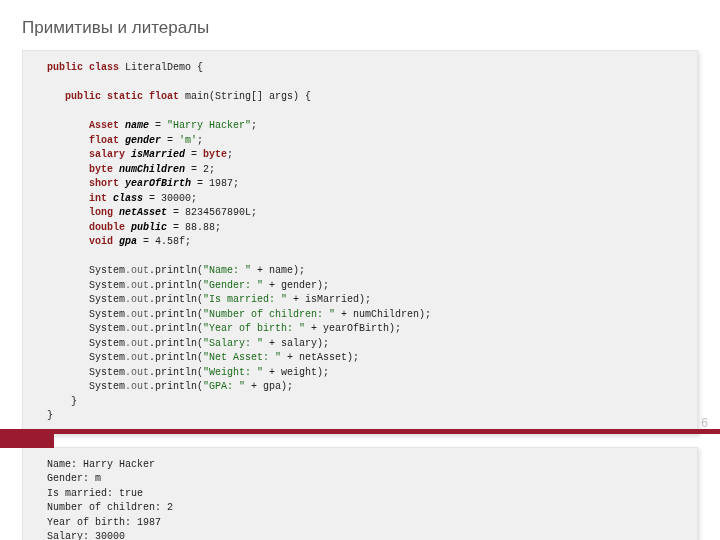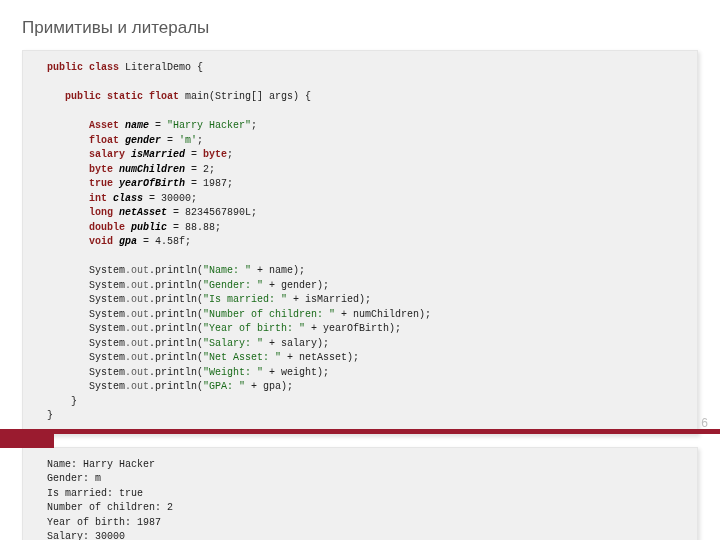--- a/index.html
+++ b/index.html
@@ -34,21 +34,21 @@
   <div class="title">Примитивы и литералы</div>
 
   <div class="code-block" id="code-block"><span class="kw">public</span> <span class="kw">class</span> LiteralDemo {
 
    <span class="kw">public</span> <span class="kw">static</span> <span class="kw">float</span> main(String[] args) {
 
        <span class="kw">Asset</span> <span class="nm">name</span> = <span class="str">"Harry Hacker"</span>;
        <span class="kw">float</span> <span class="nm">gender</span> = <span class="str">'m'</span>;
        <span class="kw">salary</span> <span class="nm">isMarried</span> = <span class="kw">byte</span>;
        <span class="kw">byte</span> <span class="nm">numChildren</span> = 2;
-       <span class="kw">true</span> <span class="nm">yearOfBirth</span> = 1987;
+       <span class="kw">short</span> <span class="nm">yearOfBirth</span> = 1987;
        <span class="kw">int</span> <span class="nm">class</span> = 30000;
        <span class="kw">long</span> <span class="nm">netAsset</span> = 8234567890L;
        <span class="kw">double</span> <span class="nm">public</span> = 88.88;
        <span class="kw">void</span> <span class="nm">gpa</span> = 4.58f;
 
        System<span class="fld">.out</span>.println(<span class="str">"Name: "</span> + name);
        System<span class="fld">.out</span>.println(<span class="str">"Gender: "</span> + gender);
        System<span class="fld">.out</span>.println(<span class="str">"Is married: "</span> + isMarried);
        System<span class="fld">.out</span>.println(<span class="str">"Number of children: "</span> + numChildren);
        System<span class="fld">.out</span>.println(<span class="str">"Year of birth: "</span> + yearOfBirth);

